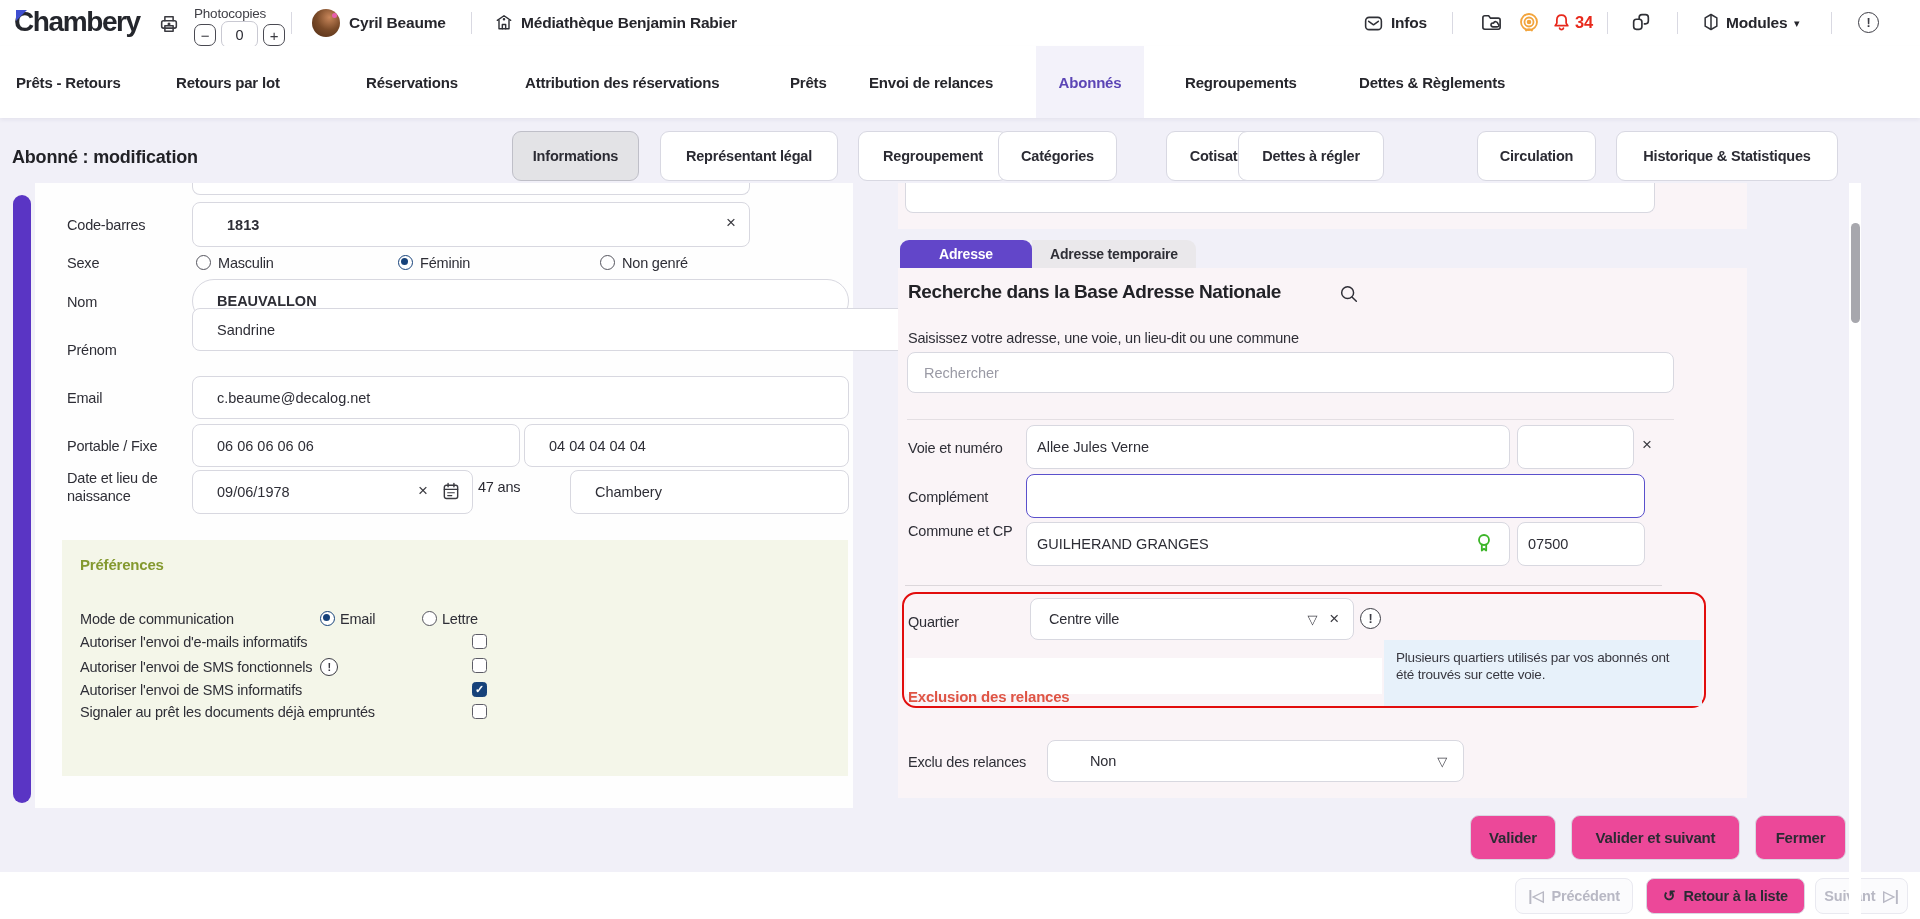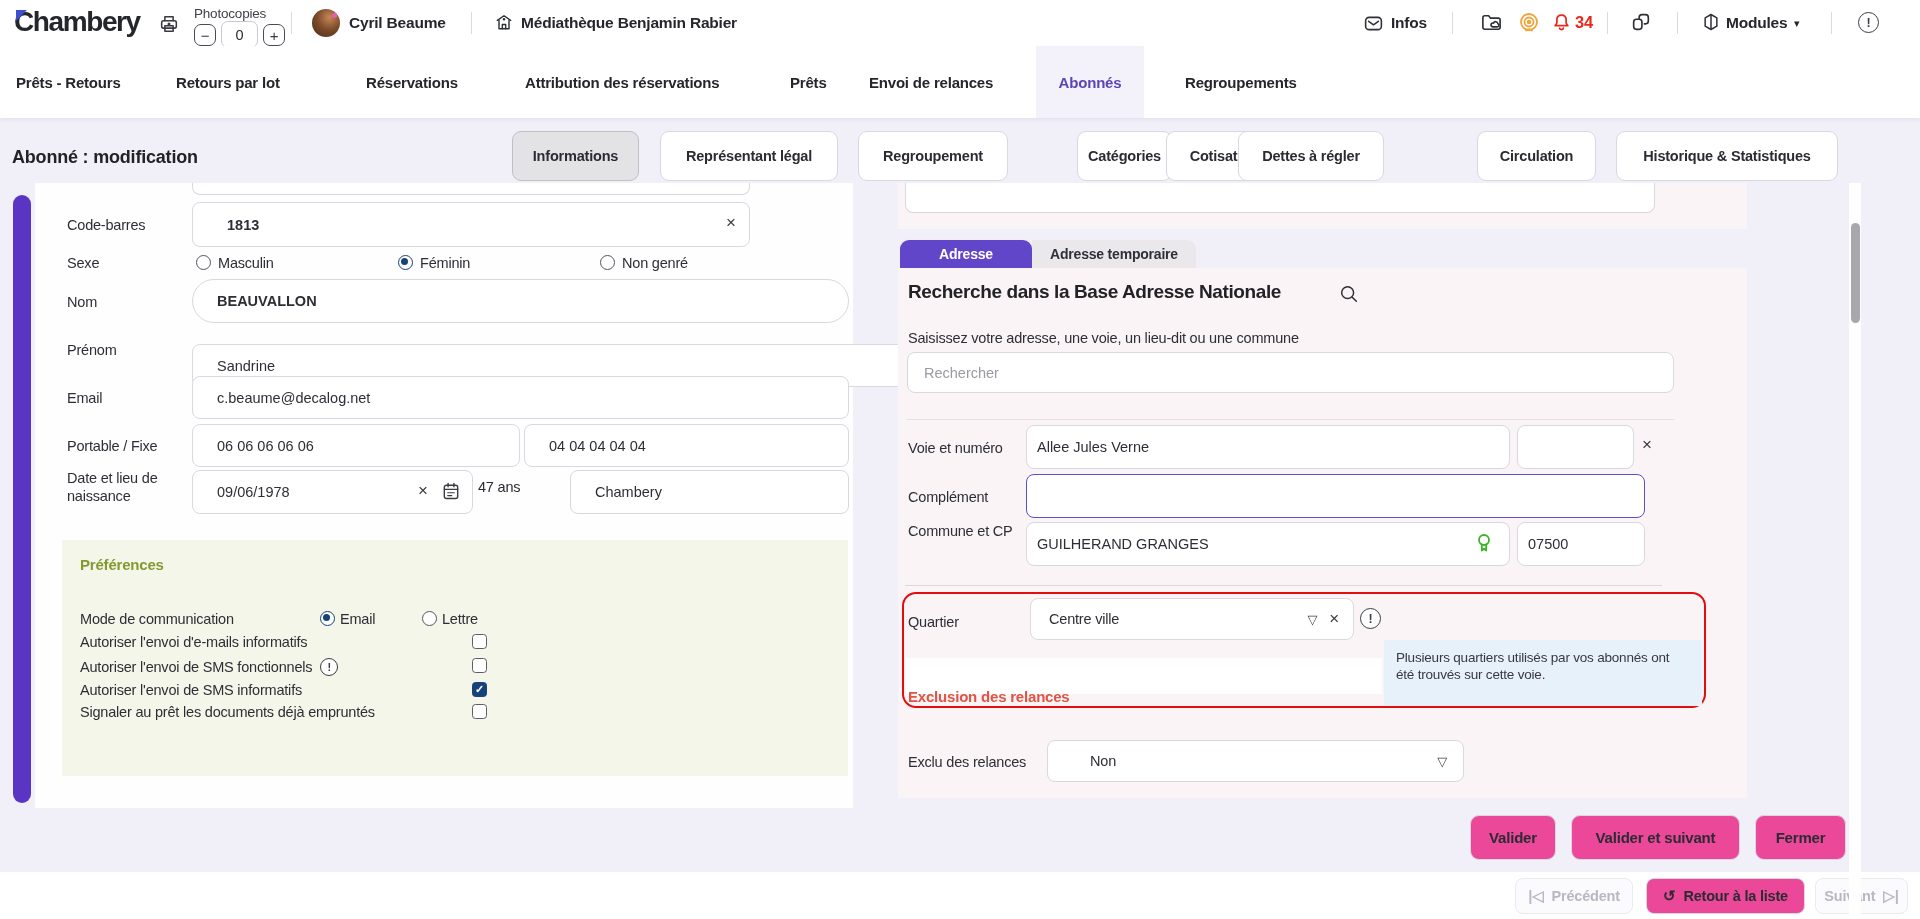--- a/index.html
+++ b/index.html
@@ -49,21 +49,21 @@
   .nv{top:0;height:72px;display:flex;align-items:center;font-size:15px;font-weight:700;color:#26262c;white-space:nowrap;}
   #n0{left:16px;} #n1{left:176px;text-align:center;} #n2{left:366px;} #n3{left:525px;} #n4{left:790px;} #n5{left:869px;}
   #n6{left:1036px;width:108px;justify-content:center;background:#f3f2fa;color:#5b45b5;}
   #n7{left:1185px;} #n8{left:1359px;}
 
   
   #pg-title{left:12px;top:147px;font-size:18px;font-weight:700;color:#222227;}
   .ptab{top:131px;height:50px;background:#fff;border:1px solid #d8d8e2;border-radius:9px;box-sizing:border-box;
         display:flex;align-items:center;justify-content:center;font-size:14.5px;font-weight:600;color:#2b2b33;white-space:nowrap;}
   #t0{left:512px;width:127px;background:#e3e3e6;border-color:#bfbfc8;}
-  #t1{left:660px;width:178px;} #t2{left:858px;width:150px;} #t3{left:1077px;width:95px;}
+  #t1{left:660px;width:178px;} #t2{left:858px;width:150px;} #t3{left:998px;width:119px;}
   #t4{left:1166px;width:124px;} #t5{left:1238px;width:146px;} #t6{left:1477px;width:119px;}
   #t7{left:1616px;width:222px;}
 
   
   #lpanel{left:35px;top:183px;width:818px;height:625px;background:#fefefe;}
   #lscroll{left:13px;top:195px;width:18px;height:608px;background:#5a35c4;border-radius:9px;}
   #l-cutinp{left:192px;top:183px;width:558px;height:12px;background:#fff;border:1px solid #d8d8e0;border-top:none;
             border-radius:0 0 8px 8px;box-sizing:border-box;}
   #r-top{left:898px;top:183px;width:849px;height:46px;background:#faf4f7;}
   #r-cutinp{left:905px;top:183px;width:750px;height:30px;background:#fff;border:1px solid #d8d8e0;border-top:none;
@@ -95,21 +95,21 @@
        display:flex;align-items:center;font-size:14.5px;color:#2e2e36;}
 
   
   #lb-code{left:67px;top:217px;} #inp-code{left:192px;top:202px;width:558px;height:45px;padding-left:34px;}
   #code-x{left:726px;top:213px;}
   #lb-sexe{left:67px;top:255px;}
   #r-masc{left:196px;top:255px;} #rl-masc{left:218px;top:255px;}
   #r-fem{left:398px;top:255px;}  #rl-fem{left:420px;top:255px;}
   #r-non{left:600px;top:255px;}  #rl-non{left:622px;top:255px;}
   #lb-nom{left:67px;top:294px;}    #inp-nom{left:192px;top:279px;width:657px;height:44px;border-radius:22px;}
-  #lb-prenom{left:67px;top:342px;} #inp-prenom{left:192px;top:344px;width:752px;height:43px;}
+  #lb-prenom{left:67px;top:342px;} #inp-prenom{left:192px;top:308px;width:752px;height:43px;}
   #lb-email{left:67px;top:390px;}  #inp-email{left:192px;top:376px;width:657px;height:43px;}
   #lb-phone{left:67px;top:438px;}
   #inp-mob{left:192px;top:424px;width:328px;height:43px;}
   #inp-fix{left:524px;top:424px;width:325px;height:43px;}
   #lb-naiss{left:67px;top:470px;width:120px;white-space:normal;line-height:17.5px;}
   #inp-date{left:192px;top:470px;width:281px;height:44px;}
   #date-x{left:418px;top:481px;} #cal-ic{left:441px;top:481px;}
   #age{left:478px;top:479px;font-size:14.5px;}
   #inp-lieu{left:570px;top:470px;width:279px;height:44px;}
   #prefbg{left:62px;top:540px;width:786px;height:236px;background:#f4f6e9;}
@@ -264,20 +264,21 @@
 
   <div id="nav" class="abs">
     <div id="n0" class="abs nv">Prêts - Retours</div>
     <div id="n1" class="abs nv">Retours par lot</div>
     <div id="n2" class="abs nv">Réservations</div>
     <div id="n3" class="abs nv">Attribution des réservations</div>
     <div id="n4" class="abs nv">Prêts</div>
     <div id="n5" class="abs nv">Envoi de relances</div>
     <div id="n6" class="abs nv">Abonnés</div>
     <div id="n7" class="abs nv">Regroupements</div>
+    <div id="n8" class="abs nv">Dettes &amp; Règlements</div>
   </div>
 
   <div id="pg-title" class="abs">Abonné : modification</div>
   <div id="t0" class="abs ptab">Informations</div>
   <div id="t1" class="abs ptab">Représentant légal</div>
   <div id="t2" class="abs ptab">Regroupement</div>
   <div id="t3" class="abs ptab">Catégories</div>
   <div id="t4" class="abs ptab">Cotisations</div>
   <div id="t5" class="abs ptab">Dettes à régler</div>
   <div id="t6" class="abs ptab">Circulation</div>

